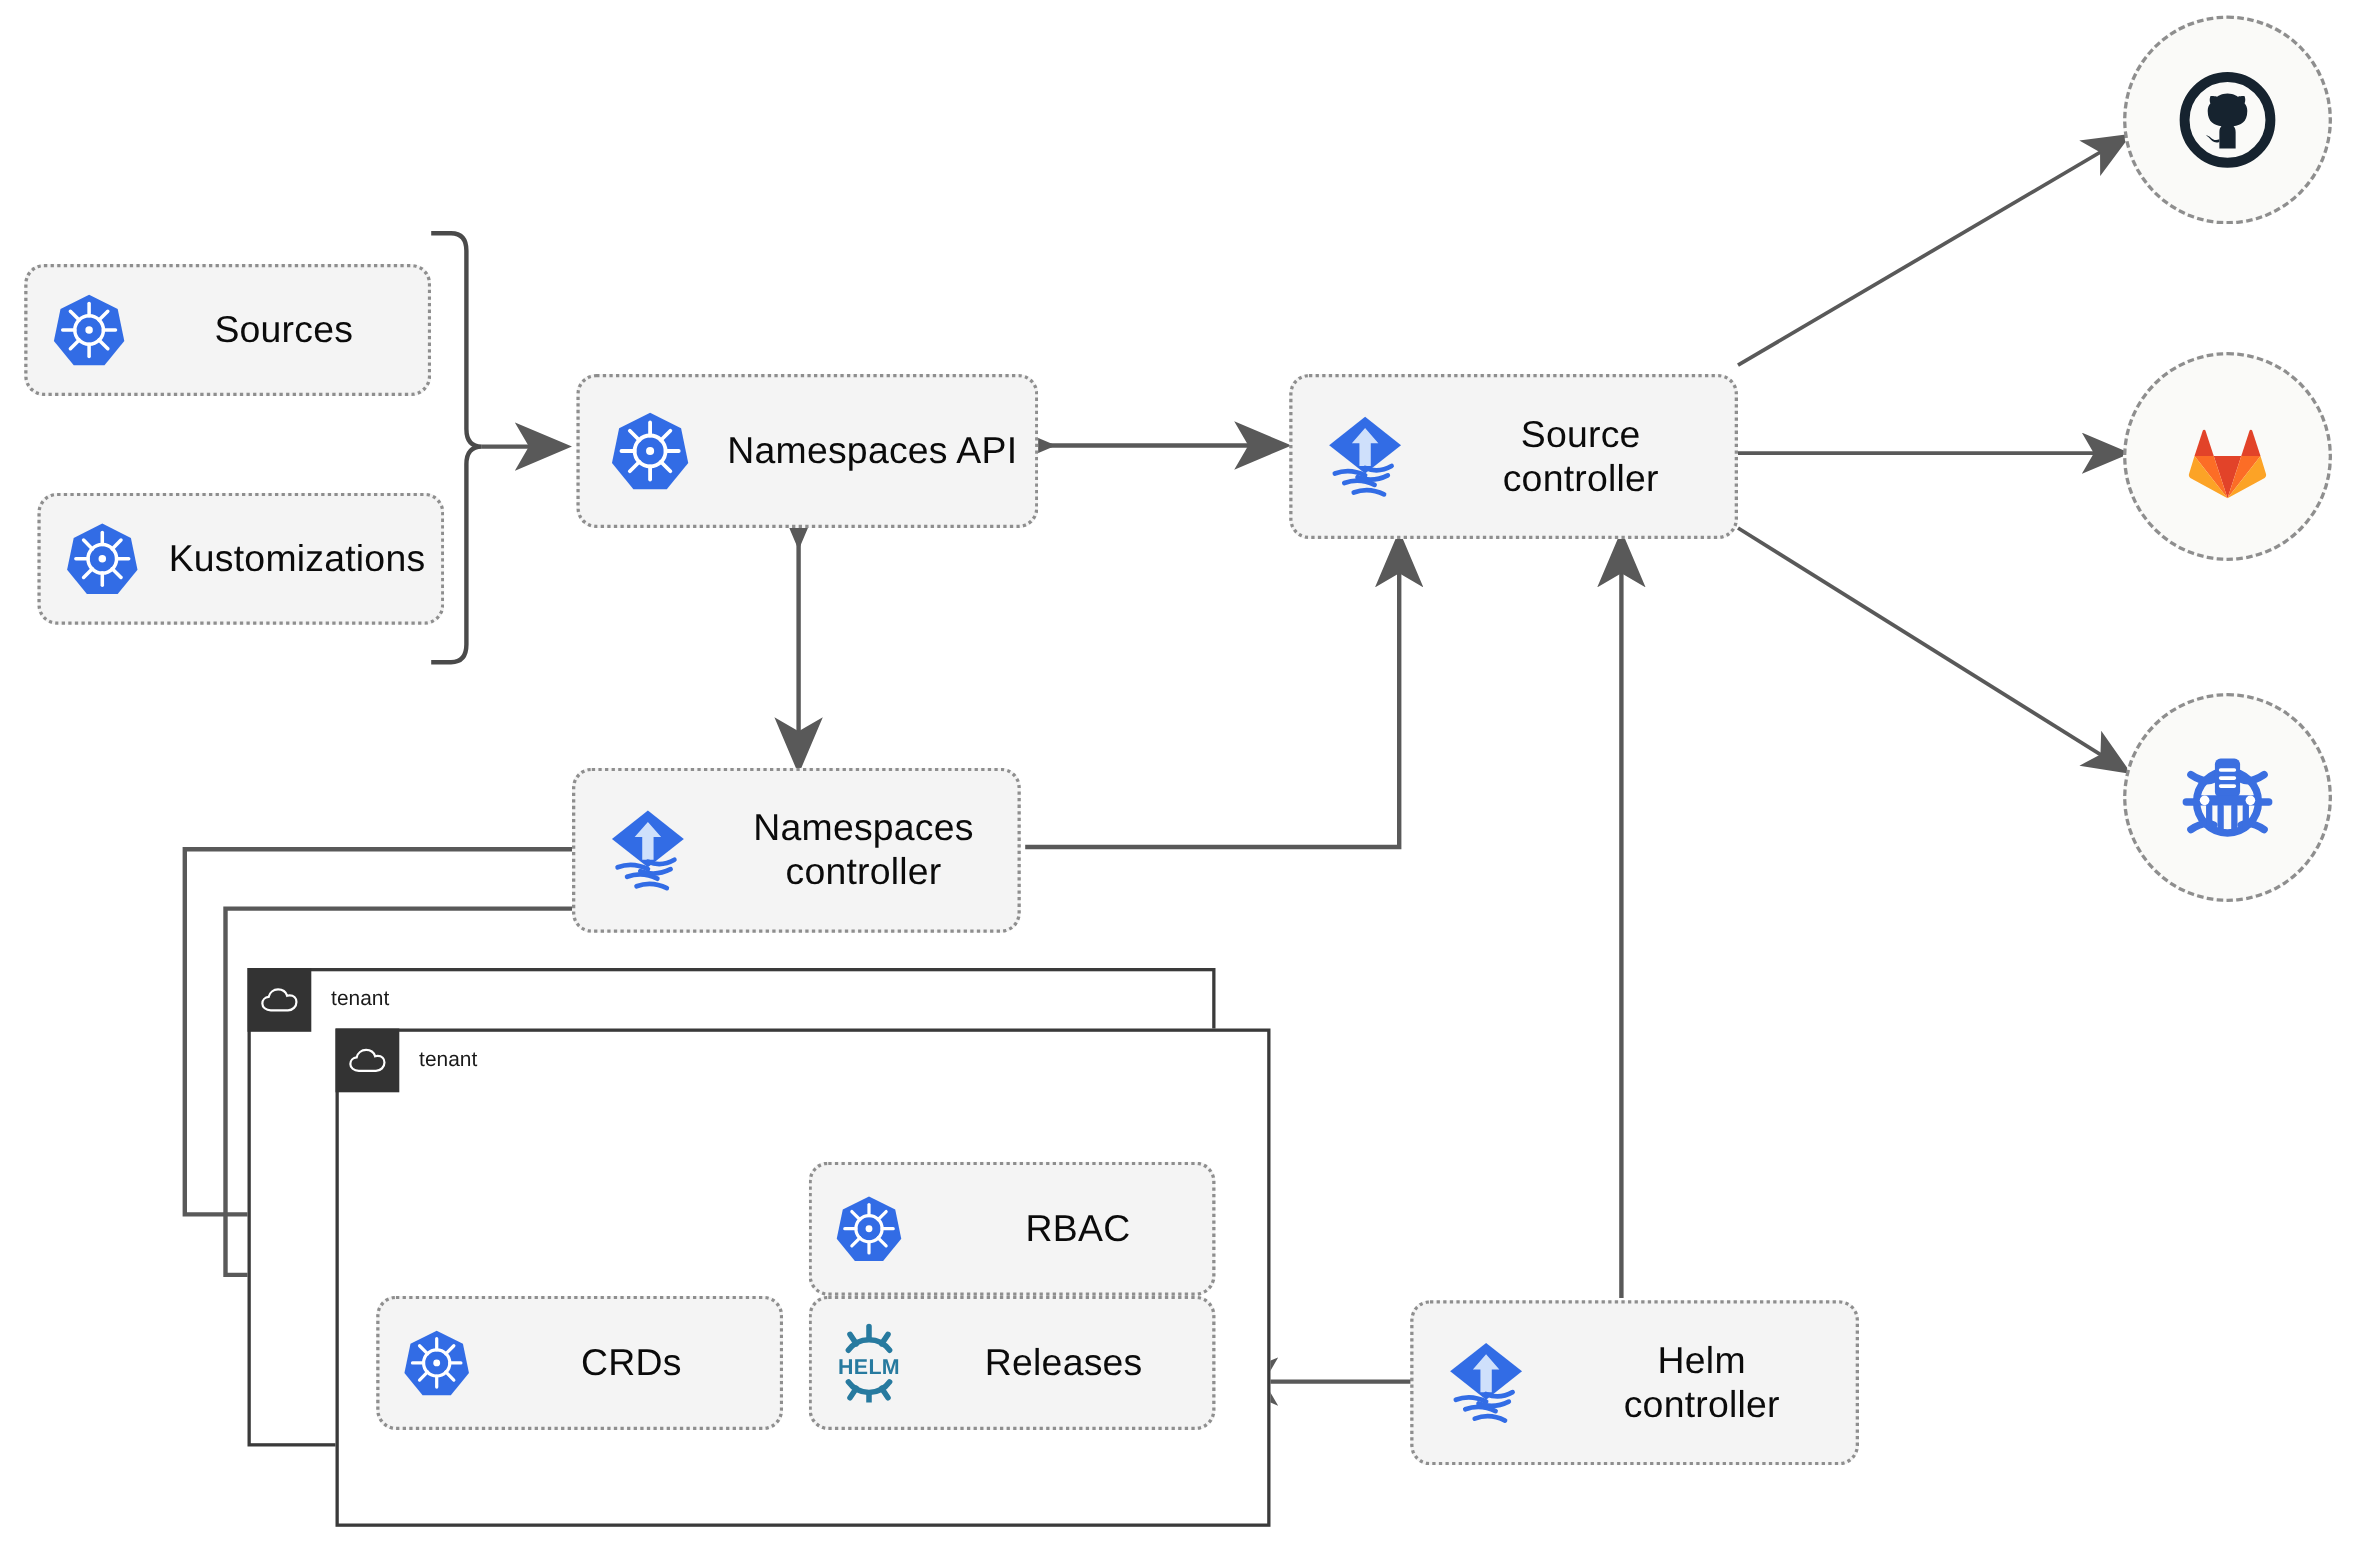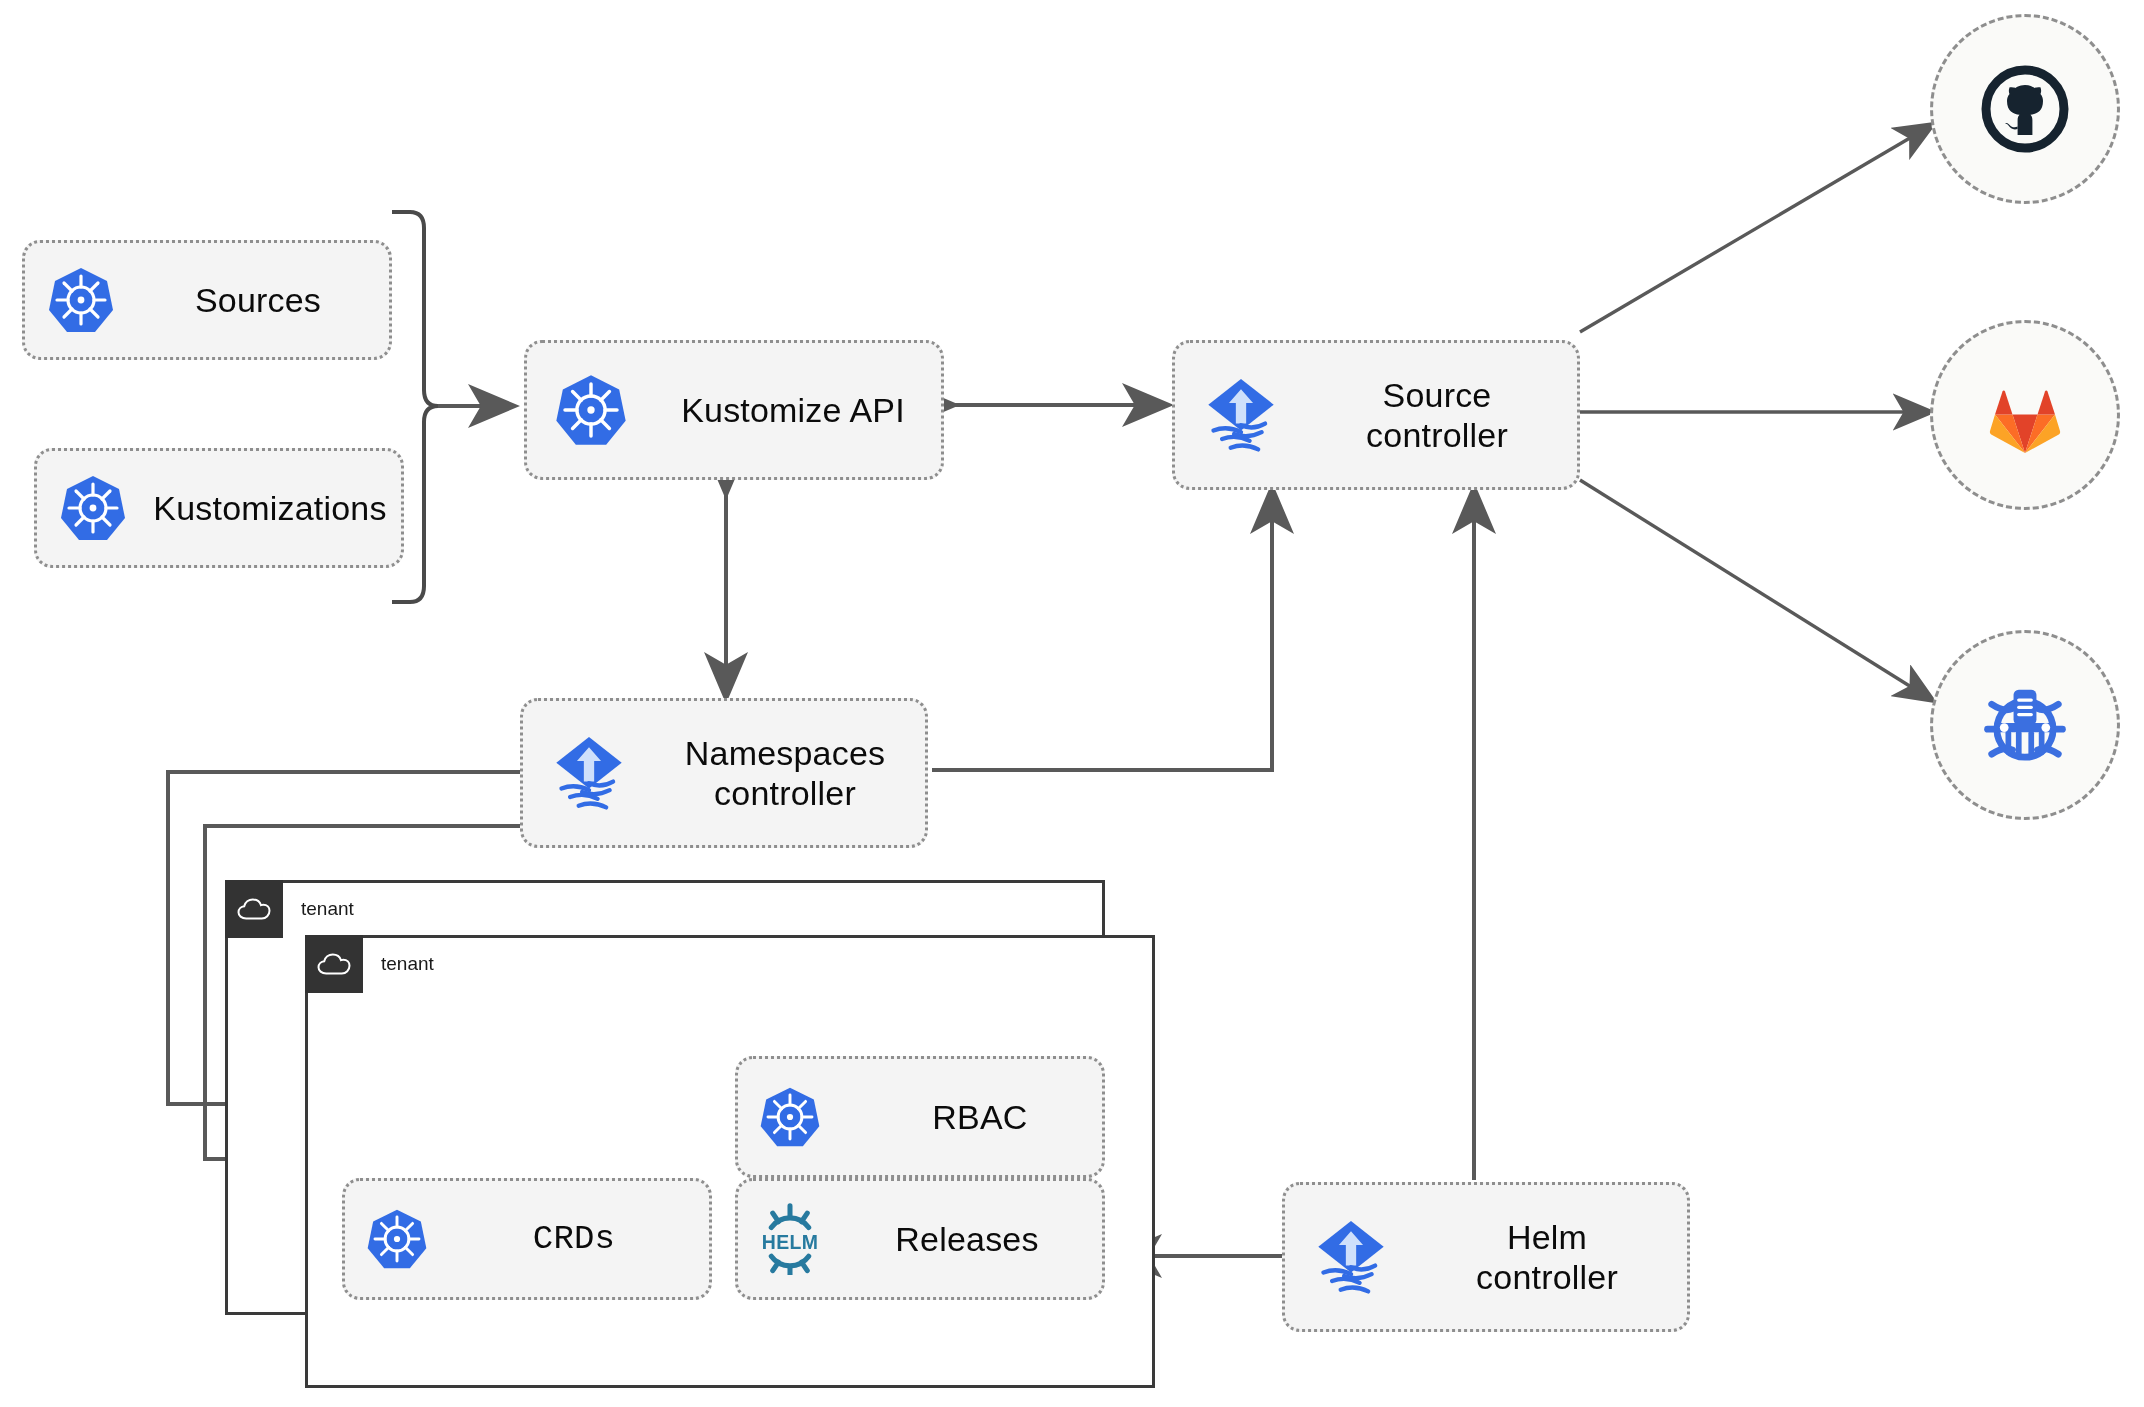--- a/index.html
+++ b/index.html
@@ -194,21 +194,21 @@
             <path d="M36,49 L36,60"></path>
           <path d="M12,36 L23,36"></path>
             <path d="M49,36 L60,36"></path>
           <path d="M19,19 L27,27"></path>
             <path d="M45,45 L53,53"></path>
           <path d="M53,19 L45,27"></path>
             <path d="M27,45 L19,53"></path>
         </g>
       </svg>
     </span>
-    <span class="lbl">Kustomize API</span>
+    <span class="lbl">Namespaces API</span>
   </div>
 
   <div class="node" style="left:1172px;top:340px;width:408px;height:150px;">
     <span class="ico" style="width:132px;">
       <svg width="86" height="86" viewBox="0 0 100 100">
         <path d="M50,8 L88,38 L50,68 L12,38 Z" fill="#326ce5"></path>
         <path d="M50,20 L64,36 L56,36 L56,60 L44,60 L44,36 L36,36 Z" fill="#cfe0fb"></path>
         <g stroke="#326ce5" stroke-width="5" stroke-linecap="round" fill="none">
           <path d="M18,68 Q34,62 50,70"></path>
           <path d="M28,78 Q44,72 60,80"></path>
@@ -273,21 +273,21 @@
           <path d="M19,19 L27,27"></path>
             <path d="M45,45 L53,53"></path>
           <path d="M53,19 L45,27"></path>
             <path d="M27,45 L19,53"></path>
         </g>
       </svg>
     </span>
     <span class="lbl">RBAC</span>
   </div>
 
-  <div class="node" style="left:342px;top:1178px;width:370px;height:122px;z-index:7;font-family:Liberation Mono, monospace;">
+  <div class="node" style="left:342px;top:1178px;width:370px;height:122px;z-index:7;">
     <span class="ico" style="width:104px;">
       <svg width="66" height="66" viewBox="0 0 72 72">
         <path d="M36,4 L62,17 L68,46 L50,68 L22,68 L4,46 L10,17 Z" fill="#326ce5"></path>
         <g fill="none" stroke="#ffffff" stroke-width="3.2" stroke-linecap="round">
           <circle cx="36" cy="36" r="13"></circle>
           <circle cx="36" cy="36" r="3.4" fill="#ffffff" stroke="none"></circle>
           <path d="M36,12 L36,23"></path>
             <path d="M36,49 L36,60"></path>
           <path d="M12,36 L23,36"></path>
             <path d="M49,36 L60,36"></path>

